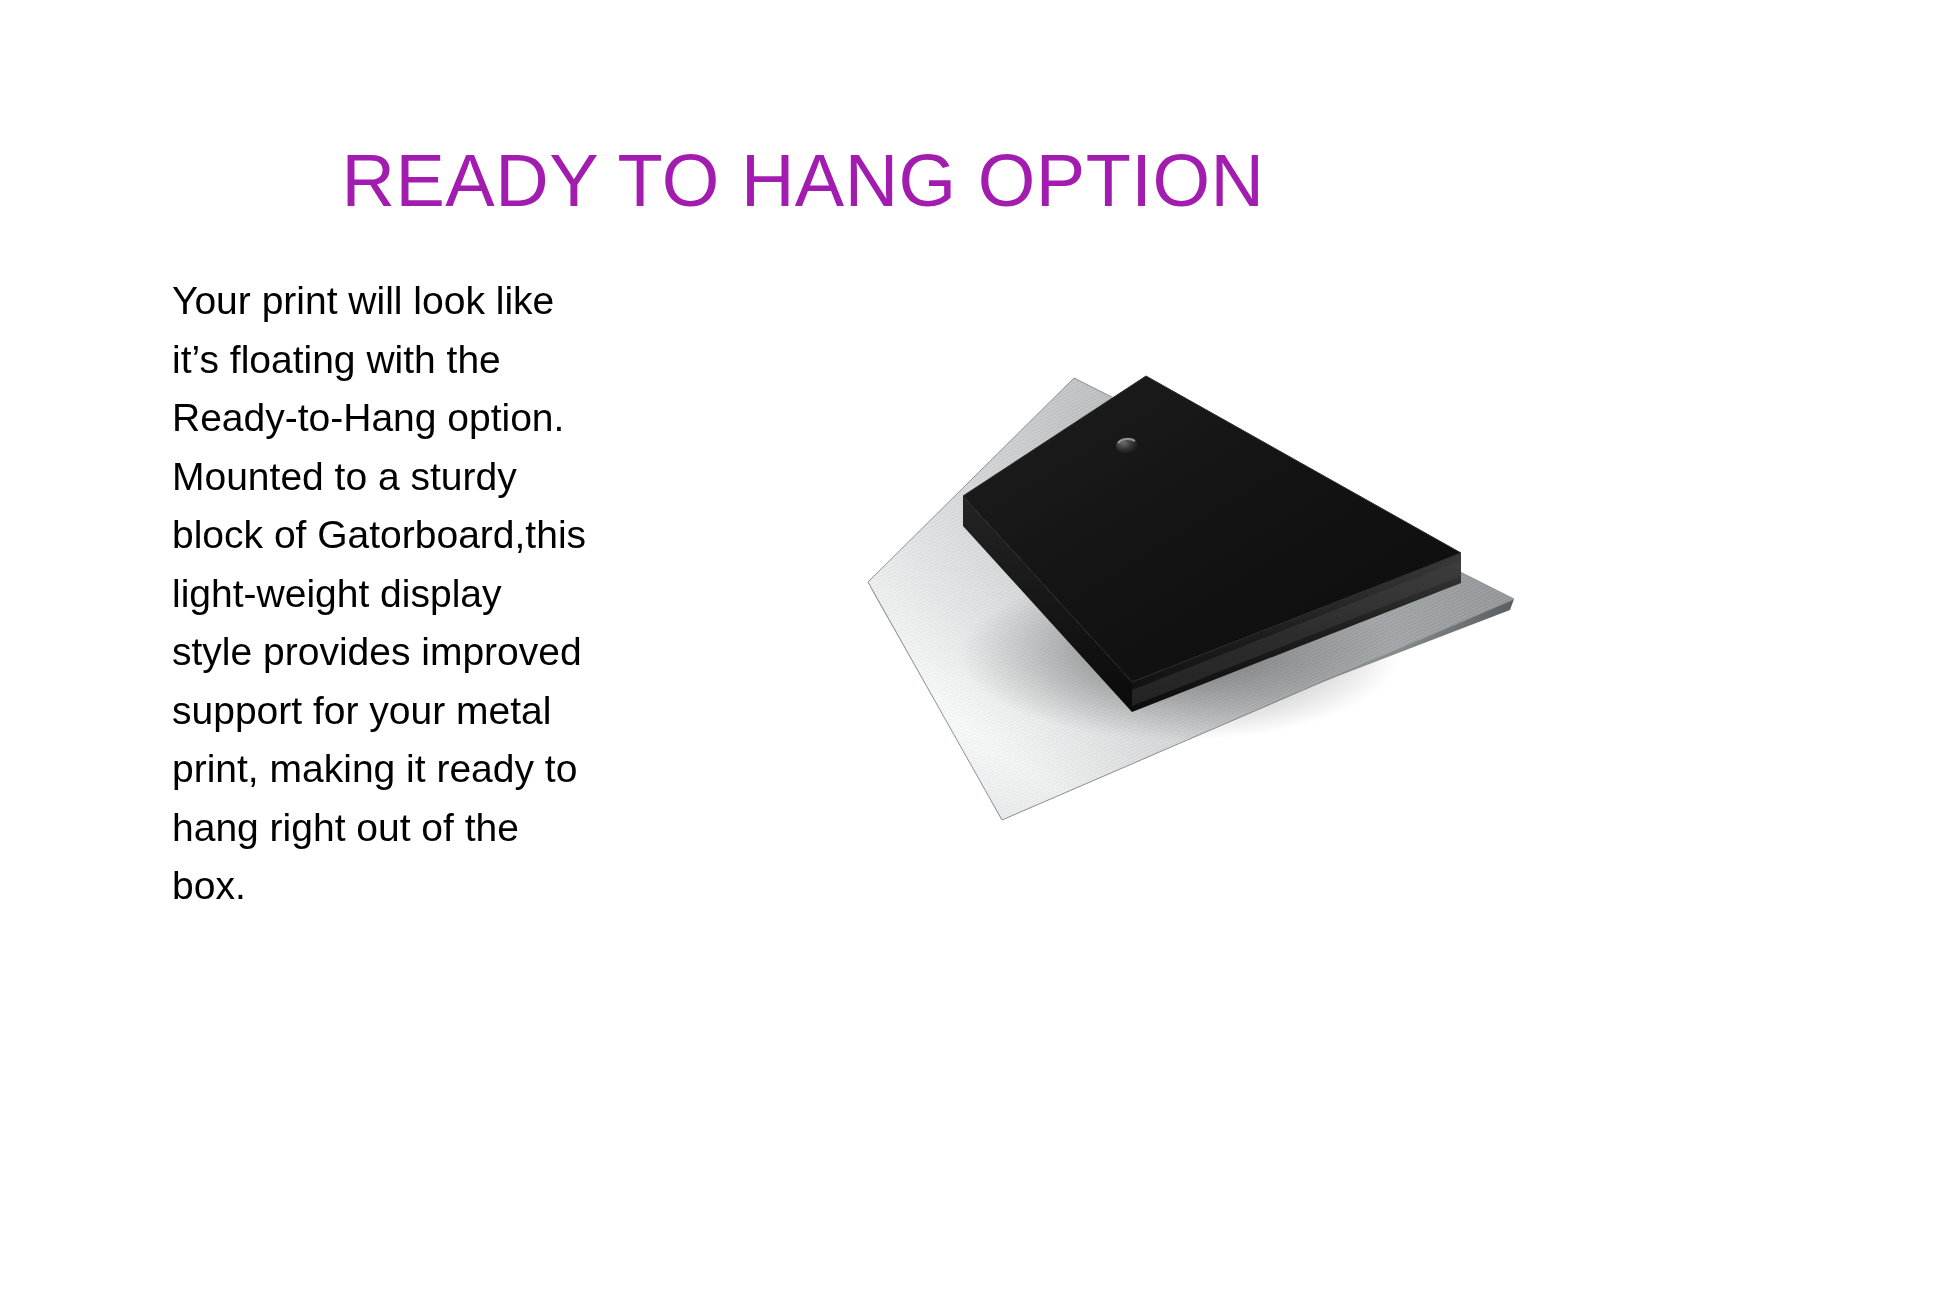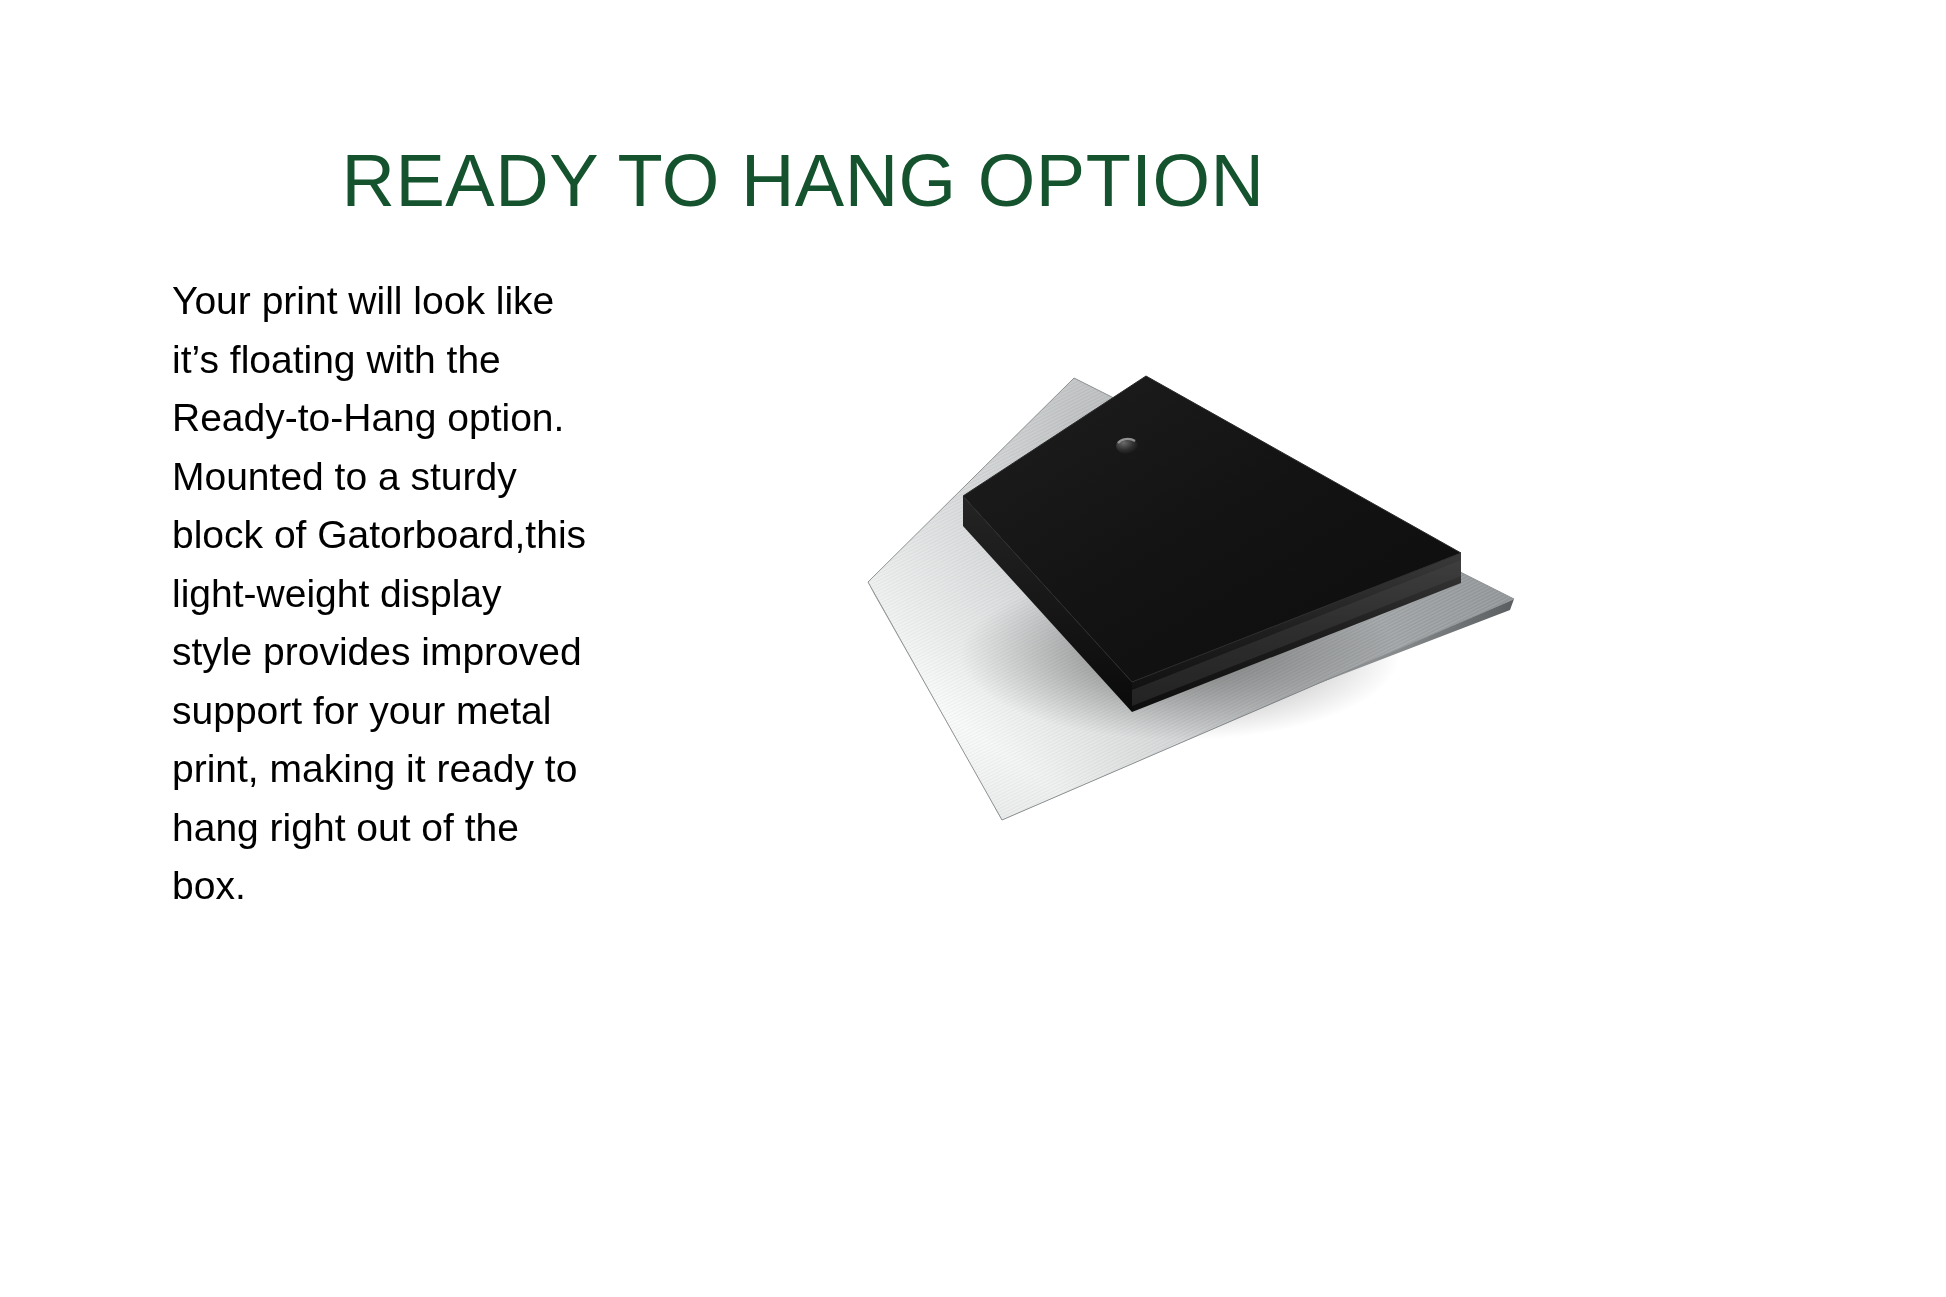--- a/index.html
+++ b/index.html
@@ -26,21 +26,21 @@
   #slide-title {
     position: absolute;
     left: 0;
     top: 88px;
     width: 1946px;
     text-align: center;
     font-size: 74px;
     line-height: 86px;
     font-weight: 400;
     letter-spacing: 0.5px;
-    color: #14532d;
+    color: #a21caf;
     white-space: nowrap;
     padding-right: 340px;
     box-sizing: border-box;
   }
 
   
   #body-copy {
     position: absolute;
     left: 172px;
     top: 272px;

